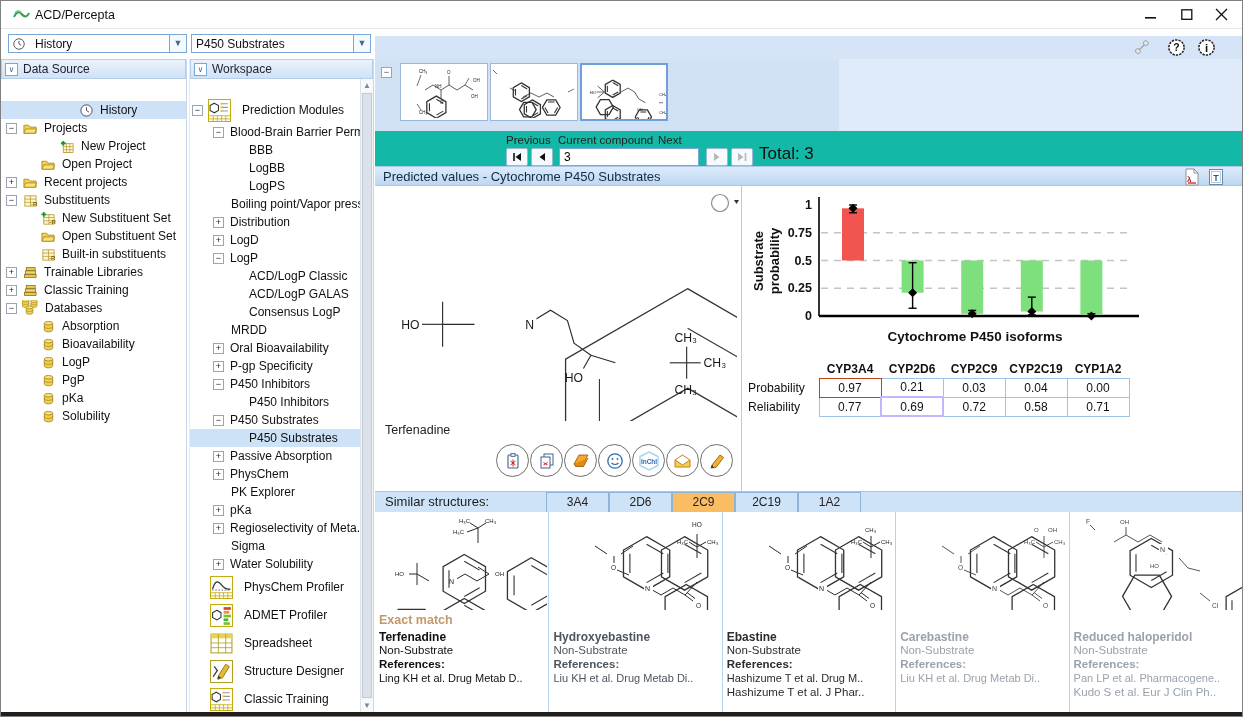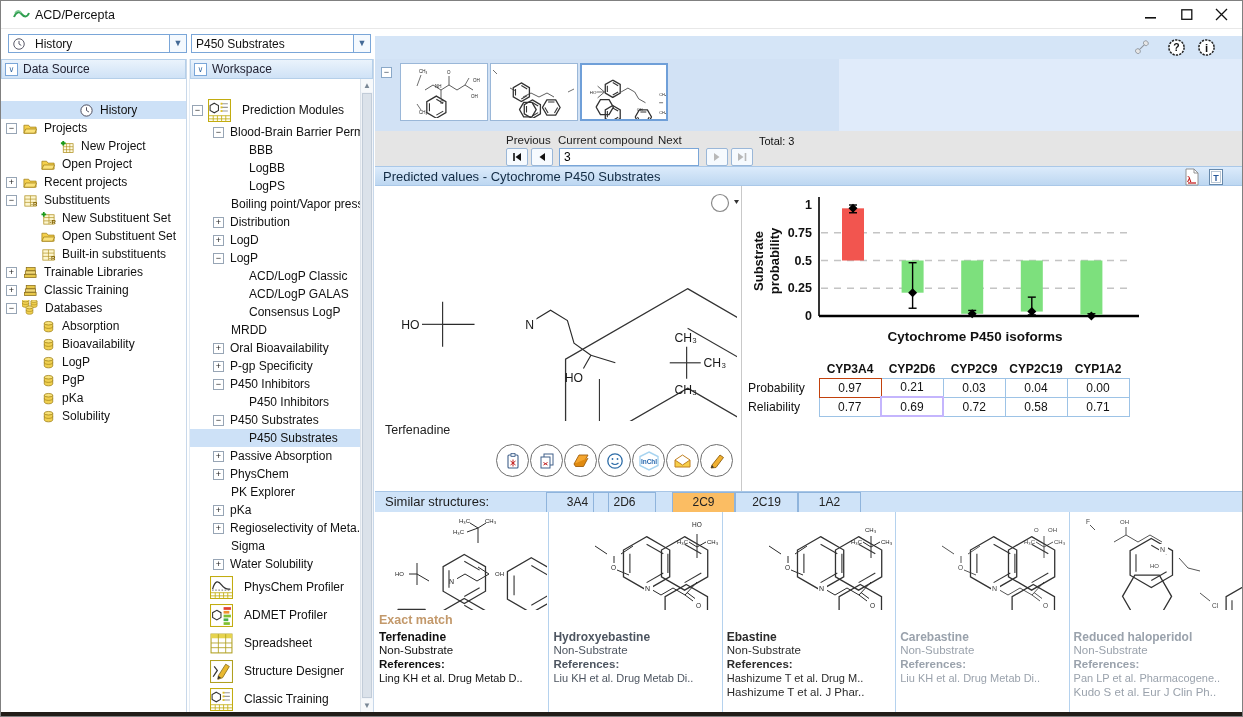--- a/index.html
+++ b/index.html
@@ -34,21 +34,21 @@
   .sel{background:#cde1f7;}
   .ic{margin-right:5px;flex:none;display:inline-flex;}
 
   
   .thumbstrip{position:absolute;left:374px;top:58px;right:0;height:72px;background:#e0ebfa;}
   .slotarea{position:absolute;left:0;top:0;width:464px;height:72px;background:#d2e2f5;}
   .collapsebox{position:absolute;left:6px;top:8px;width:11px;height:11px;border:1px solid #8aa8c8;background:#fff;
     font-size:9px;line-height:9px;text-align:center;color:#345;}
   .thumb{position:absolute;top:4px;width:88px;height:58px;background:#fff;border:1px solid #9ab7d8;}
   .thumb.selth{border:2px solid #639;border-color:#6f9fd8;}
-  .navrow{position:absolute;left:374px;top:130px;right:0;height:35px;background:#e5e5e5;}
+  .navrow{position:absolute;left:374px;top:130px;right:0;height:35px;background:#14b8a6;}
   .navlab{position:absolute;top:3px;font-size:11.5px;color:#222;}
   .navbtn{position:absolute;top:17px;width:22px;height:18px;border:1px solid #9ab7d8;background:#f6fafe;border-radius:2px;}
   .navbtn svg{display:block;margin:3px auto;}
   .predheader{position:absolute;left:374px;top:165px;right:0;height:20px;
     background:linear-gradient(#dcebfb,#bdd7f1);border-top:1px solid #aac8e8;border-bottom:1px solid #aac8e8;}
   .predheader .t{position:absolute;left:8px;top:2px;font-size:13px;color:#122b44;}
   .content{position:absolute;left:374px;top:185px;right:0;height:305px;background:#fff;}
   .vdiv{position:absolute;left:366px;top:0;width:1px;height:305px;background:#c9c9c9;}
   .circbtn{position:absolute;width:33px;height:33px;border:1.4px solid #6e6e6e;border-radius:50%;background:#fff;
     display:flex;align-items:center;justify-content:center;}
@@ -613,21 +613,21 @@
         <svg width="10" height="10">
           <path d="M2 1l5.5 4L2 9z" fill="#b8b8b8"></path>
         </svg>
       </div>
     <div class="navbtn" style="left:356px">
         <svg width="10" height="10">
           <path d="M1 1l5.5 4L1 9z" fill="#b8b8b8"></path>
           <path d="M8.5 1v8" stroke="#b8b8b8" stroke-width="1.6"></path>
         </svg>
       </div>
-    <span class="abs" style="left:384px;top:4px;font-size:11px">Total: 3</span>
+    <span class="abs" style="left:384px;top:13px;font-size:17px">Total: 3</span>
   </div>
 
   <div class="predheader">
     <span class="t">Predicted values - Cytochrome P450 Substrates</span>
     <svg class="abs" style="right:42px;top:1px" width="16" height="18">
         <use href="#i-pdf"></use>
       </svg>
     <svg class="abs" style="right:18px;top:1px" width="16" height="18">
         <use href="#i-copyT"></use>
       </svg>
@@ -782,21 +782,21 @@
         <td style="border:1px solid #9dc3e6;text-align:center">0.58</td>
         <td style="border:1px solid #9dc3e6;text-align:center">0.71</td>
       </tr>
     </tbody>
       </table>
   </div>
 
   <div class="simheader">
     <span class="t">Similar structures:</span>
     <div class="tab" style="left:171px">3A4</div>
-    <div class="tab" style="left:218px">2D6</div>
+    <div class="tab" style="left:234px">2D6</div>
     <div class="tab active" style="left:297px">2C9</div>
     <div class="tab" style="left:360px">2C19</div>
     <div class="tab" style="left:423px">1A2</div>
   </div>
 
   <div class="cards">
     <div class="card">
       <svg width="172" height="98" viewBox="0 0 172 98">
         <text x="84" y="11" font-size="6" fill="#222">H₃C</text>
           <text x="110" y="11" font-size="6" fill="#222">CH₃</text>

